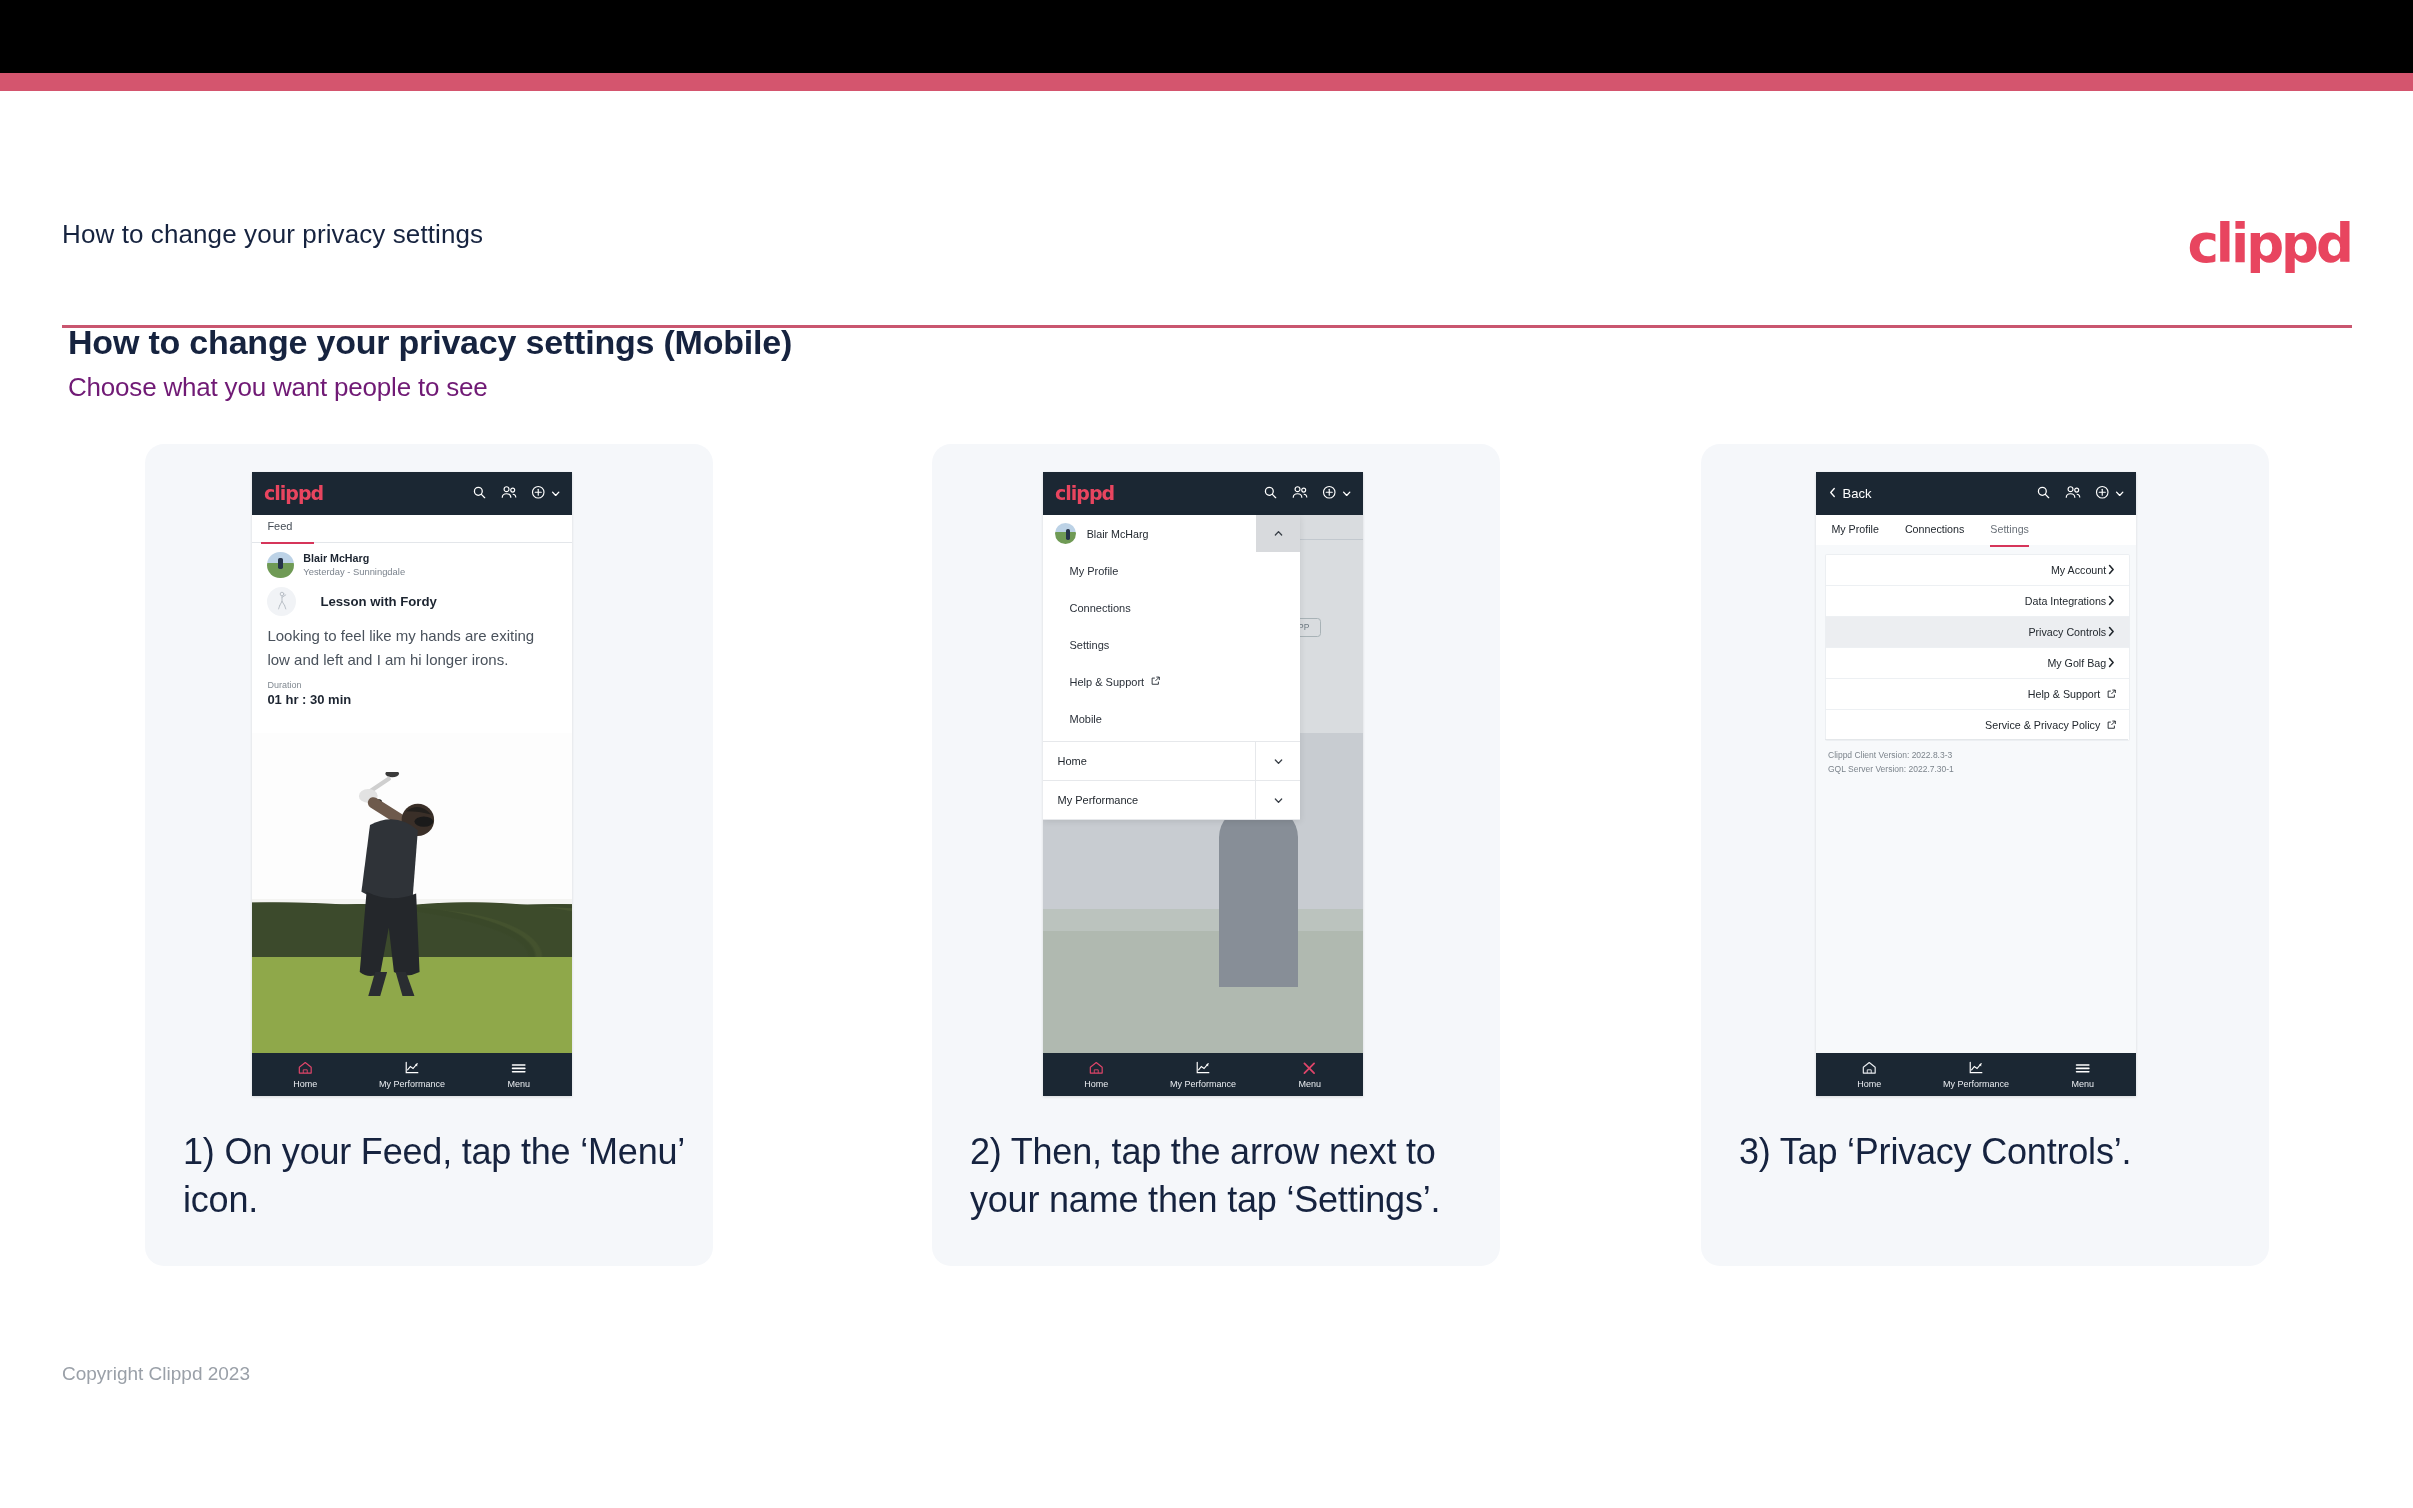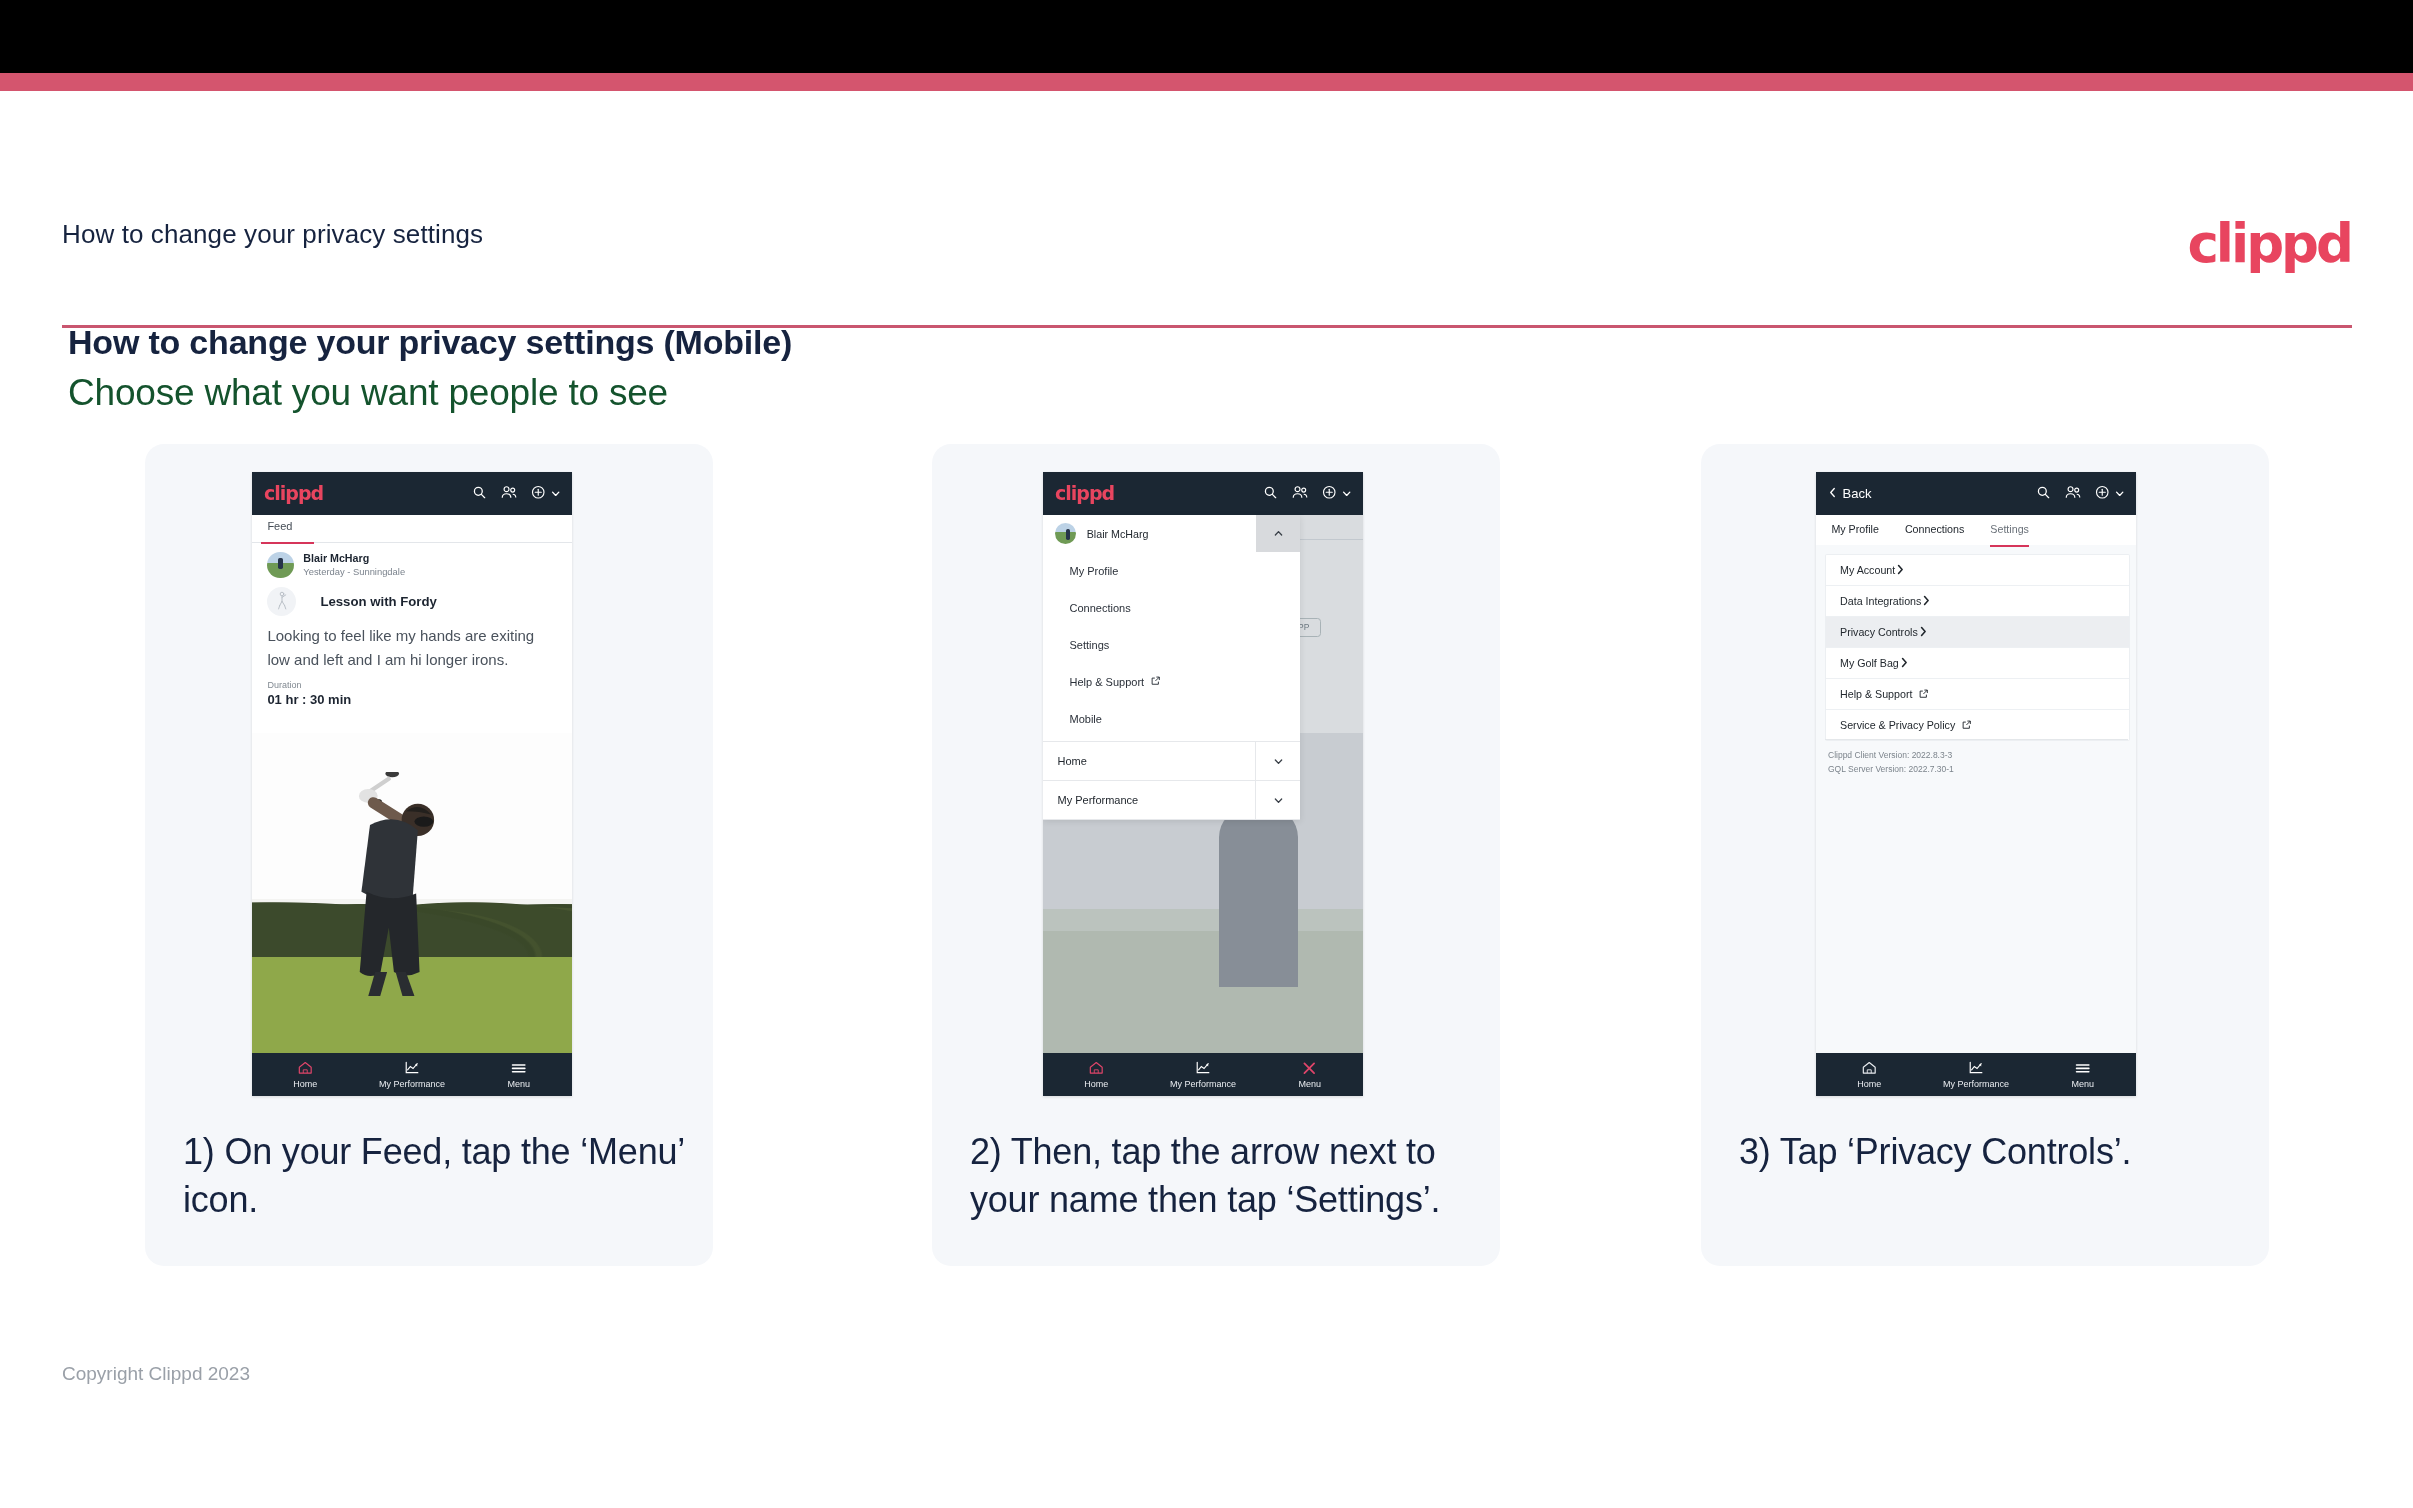--- a/index.html
+++ b/index.html
@@ -28,21 +28,21 @@
   }
   .header-rule{position:absolute;left:62px;top:234px;width:2290px;height:2.6px;background:#c9566f;}
 
   
   .slide-title{
     position:absolute;left:68px;top:323px;
     font-size:34px;font-weight:700;color:#16233f;letter-spacing:-0.2px;
   }
   .slide-sub{
     position:absolute;left:68px;top:372px;
-    font-size:37px;font-weight:400;color:#14532d;letter-spacing:-0.2px;
+    font-size:26px;font-weight:400;color:#701a75;letter-spacing:-0.2px;
   }
 
   
   .cards{position:absolute;left:0;top:444px;width:2413px;height:829px;}
   .card{
     position:absolute;top:0;width:568px;height:822px;
     background:#f5f7fa;border-radius:19px;
   }
   .card.c1{left:145px;}
   .card.c2{left:932px;}
@@ -188,21 +188,21 @@
   }
   .seg-tab{font-size:10.7px;color:#22282f;position:relative;padding-bottom:1.7px;}
   .seg-tab.active{color:#6a7179;}
   .seg-tab.active:after{
     content:"";position:absolute;left:0;right:0;bottom:-10.3px;height:2.6px;background:#d6355a;
   }
   .set-list{position:absolute;left:8.5px;top:82px;width:303px;background:#fff;
     border:0.9px solid #eceff2;border-radius:1.7px;}
   .set-row{
     height:30px;display:flex;align-items:center;padding:0 12px 0 14.5px;
-    font-size:10.7px;color:#23292f;border-bottom:0.9px solid #edf0f3;justify-content:flex-start;
+    font-size:10.7px;color:#23292f;border-bottom:0.9px solid #edf0f3;justify-content:flex-end;
   }
   .set-row:last-child{border-bottom:none;}
   .set-row.hl{background:#eceef1;}
   .set-left{display:flex;align-items:center;gap:6.8px;}
   .ver-sep{position:absolute;left:8.5px;top:267px;width:303px;height:0.9px;background:#e4e7ea;}
   .ver{position:absolute;left:12px;top:277px;font-size:8.5px;line-height:1.6;color:#7c848c;}
 
   .phone-bg3{position:absolute;left:0;top:43px;width:320px;height:538px;background:#f7f9fb;}
 </style>
 </head>

